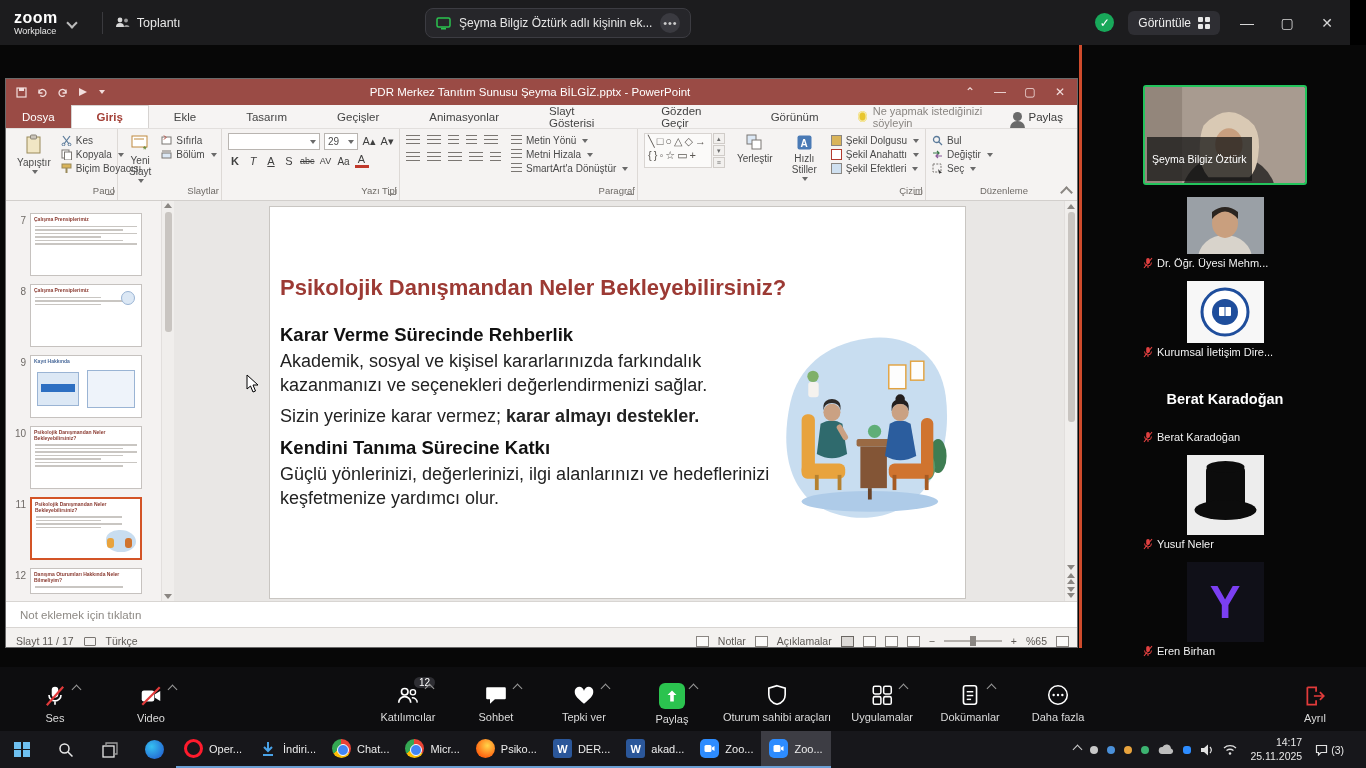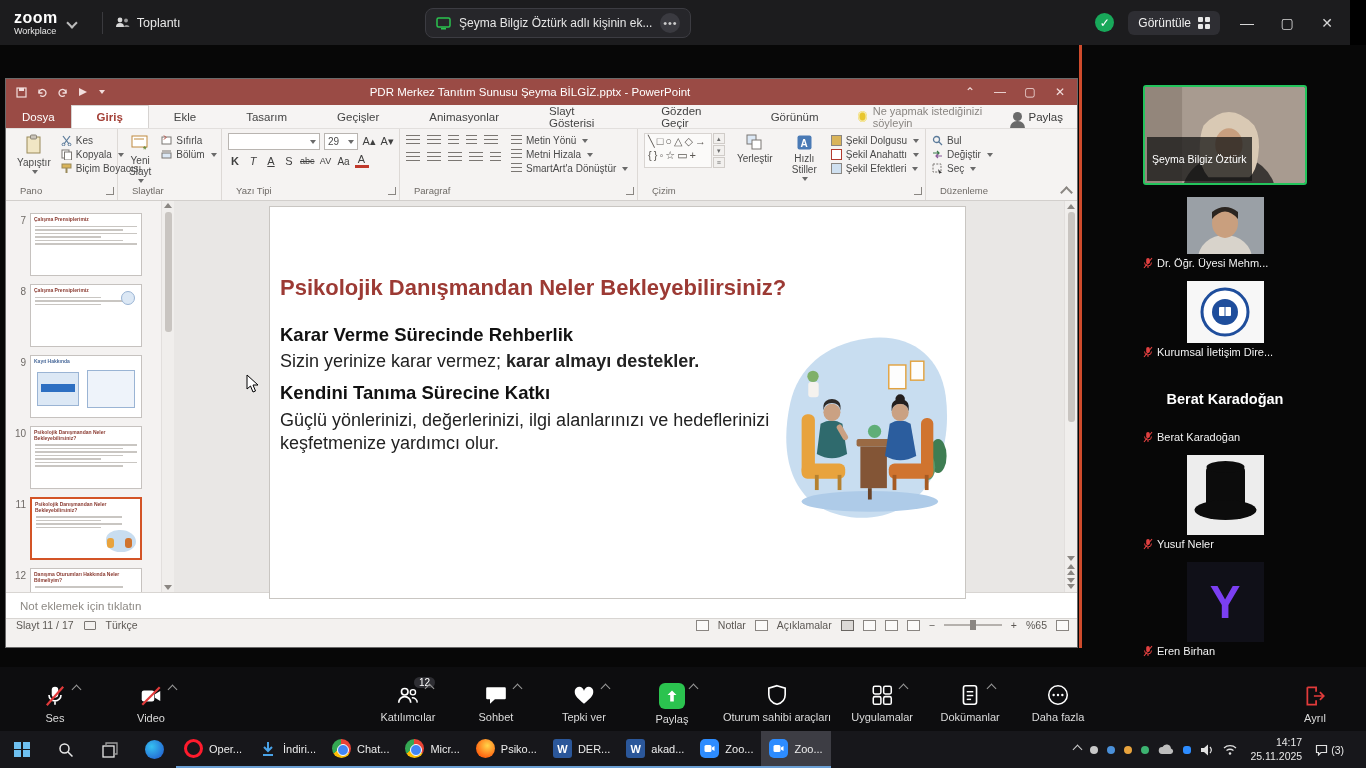--- a/index.html
+++ b/index.html
@@ -43,21 +43,21 @@
   .tellme{display:flex;align-items:center;gap:6px;color:#8a8682;margin-left:14px;font-size:11px}
   .bulb{width:11px;height:11px;border-radius:50%;background:#e8c62f;box-shadow:0 0 0 1.5px #f5e9a8 inset}
   #ppt-share-btn{margin-left:auto;display:flex;align-items:center;gap:6px;padding:0 14px;color:#3a3a3a}
   .person-ico{width:9px;height:9px;border-radius:50%;background:#6a6a6a;position:relative}
   .person-ico:after{content:"";position:absolute;left:-3px;top:9px;width:15px;height:7px;border-radius:7px 7px 0 0;background:#6a6a6a}
 
   
   #ppt-ribbon{height:72px;background:#f5f3f2;border-bottom:1px solid #d2cfcc;display:flex;flex:0 0 auto;font-size:10px;color:#4a4a4a;position:relative}
   .rgroup{display:flex;flex-direction:column;border-right:1px solid #ddd9d6;position:relative}
   .rg-body{flex:1;display:flex;align-items:flex-start;padding:4px 6px 0 6px;gap:5px}
-  .rg-label{height:15px;text-align:left;font-size:9.5px;color:#6e6a66;position:relative;padding:0 14px}
+  .rg-label{height:15px;text-align:right;font-size:9.5px;color:#6e6a66;position:relative;padding:0 2px}
   .dlg{position:absolute;right:3px;top:2px;width:8px;height:8px;border-right:1.5px solid #8a8682;border-bottom:1.5px solid #8a8682}
   .bigbtn{display:flex;flex-direction:column;align-items:center;gap:2px;padding:1px 5px;font-size:10px;color:#4a4a4a;text-align:center;line-height:1.1}
   .smallcol{display:flex;flex-direction:column;gap:3px;padding-top:2px}
   .smbtn{display:flex;align-items:center;gap:4px;white-space:nowrap}
   .car{display:inline-block;width:0;height:0;border-left:3px solid transparent;border-right:3px solid transparent;border-top:4px solid #6a6a6a;margin-left:2px}
   .combo{height:17px;background:#fff;border:1px solid #b9b5b1;display:flex;align-items:center;justify-content:space-between;padding:0 3px;font-size:10px}
   .fbtnrow{display:flex;gap:4px;align-items:center}
   .fbtn{min-width:14px;text-align:center;font-size:11px;color:#3f3f3f}
   .fb-b{font-weight:bold}.fb-i{font-style:italic}.fb-u{text-decoration:underline}.fb-s{text-decoration:line-through}
   .fb-color{border-bottom:3px solid #c0392b;line-height:1}
@@ -96,21 +96,21 @@
   #slide-title{position:absolute;left:10px;top:68px;font-size:22px;font-weight:bold;color:#9c3a34}
   #slide-bodytext{position:absolute;left:10px;top:112px;width:505px;color:#1c1c1c;font-size:18px;line-height:1.32}
   #slide-bodytext h3{font-size:18.5px;margin:4px 0 3px 0;color:#111}
   #slide-bodytext p{margin:0 0 7px 0;color:#222}
   #illus{position:absolute;right:8px;top:122px}
   #right-scroll{width:13px;background:#f0eeec;border-left:1px solid #e2dfdd;display:flex;flex-direction:column;align-items:center;padding:3px 0;gap:3px}
   .dblchev{display:flex;flex-direction:column;gap:1px;align-items:center}
 
   
   #ppt-notes{height:26px;background:#fff;border-top:1px solid #d8d5d2;display:flex;align-items:center;padding-left:14px;font-size:11.5px;color:#8d8984;flex:0 0 auto}
-  #ppt-status{height:29px;background:#f3f1ef;border-top:1px solid #d8d5d2;display:flex;align-items:flex-start;font-size:10.5px;color:#5c5854;flex:0 0 auto}
+  #ppt-status{height:20px;background:#f3f1ef;border-top:1px solid #d8d5d2;display:flex;align-items:flex-end;font-size:10.5px;color:#5c5854;flex:0 0 auto}
   .st-left{display:flex;align-items:center;gap:10px;margin-left:10px}
   .kbd-ico{width:12px;height:9px;border:1px solid #7a7672;border-radius:1px}
   .st-right{margin-left:auto;display:flex;align-items:center;gap:9px;margin-right:8px}
   .viewico{width:13px;height:11px;border:1px solid #8a8682;background:#fbfaf9}
   .viewico.on{background:#dcd9d6;border-color:#6a6662}
   .zoomline{width:58px;height:2px;background:#b5b1ad;position:relative}
   .zoomline i{position:absolute;left:26px;top:-4px;width:6px;height:10px;background:#8a8682}
 
   
   #cursor{position:absolute;left:246px;top:374px;z-index:50}
@@ -560,20 +560,21 @@
       <span class="sb-arrow sb-up"></span>
       <span class="sb-thumb" style="height:120px;margin-top:4px"></span>
       <span class="sb-arrow sb-dn" style="margin-top:auto"></span>
     </div>
 
     <div id="slide-canvas">
       <div id="slide">
         <div id="slide-title">Psikolojik Danışmandan Neler Bekleyebilirsiniz?</div>
         <div id="slide-bodytext">
           <h3>Karar Verme Sürecinde Rehberlik</h3>
+          <p>Akademik, sosyal ve kişisel kararlarınızda farkındalık kazanmanızı ve seçenekleri değerlendirmenizi sağlar.</p>
           <p><span>Sizin yerinize karar vermez; </span><b>karar almayı destekler.</b></p>
           <h3>Kendini Tanıma Sürecine Katkı</h3>
           <p>Güçlü yönlerinizi, değerlerinizi, ilgi alanlarınızı ve hedeflerinizi keşfetmenize yardımcı olur.</p>
         </div>
         <svg id="illus" width="180" height="198" viewBox="0 0 190 205">
           <path d="M95 8 C140 2 172 26 178 68 C184 112 172 158 140 182 C106 206 56 200 32 176 C8 152 6 112 14 76 C22 40 50 14 95 8 Z" fill="#c8ddf0"></path>
           <ellipse cx="98" cy="180" rx="72" ry="11" fill="#aecbe8"></ellipse>
           <rect x="118" y="36" width="18" height="25" fill="#fdfdfd" stroke="#e2a23f" stroke-width="1.5"></rect>
           <rect x="141" y="32" width="14" height="20" fill="#fdfdfd" stroke="#e2a23f" stroke-width="1.5"></rect>
           <rect x="33" y="54" width="11" height="16" rx="3" fill="#f5f2ee"></rect>

